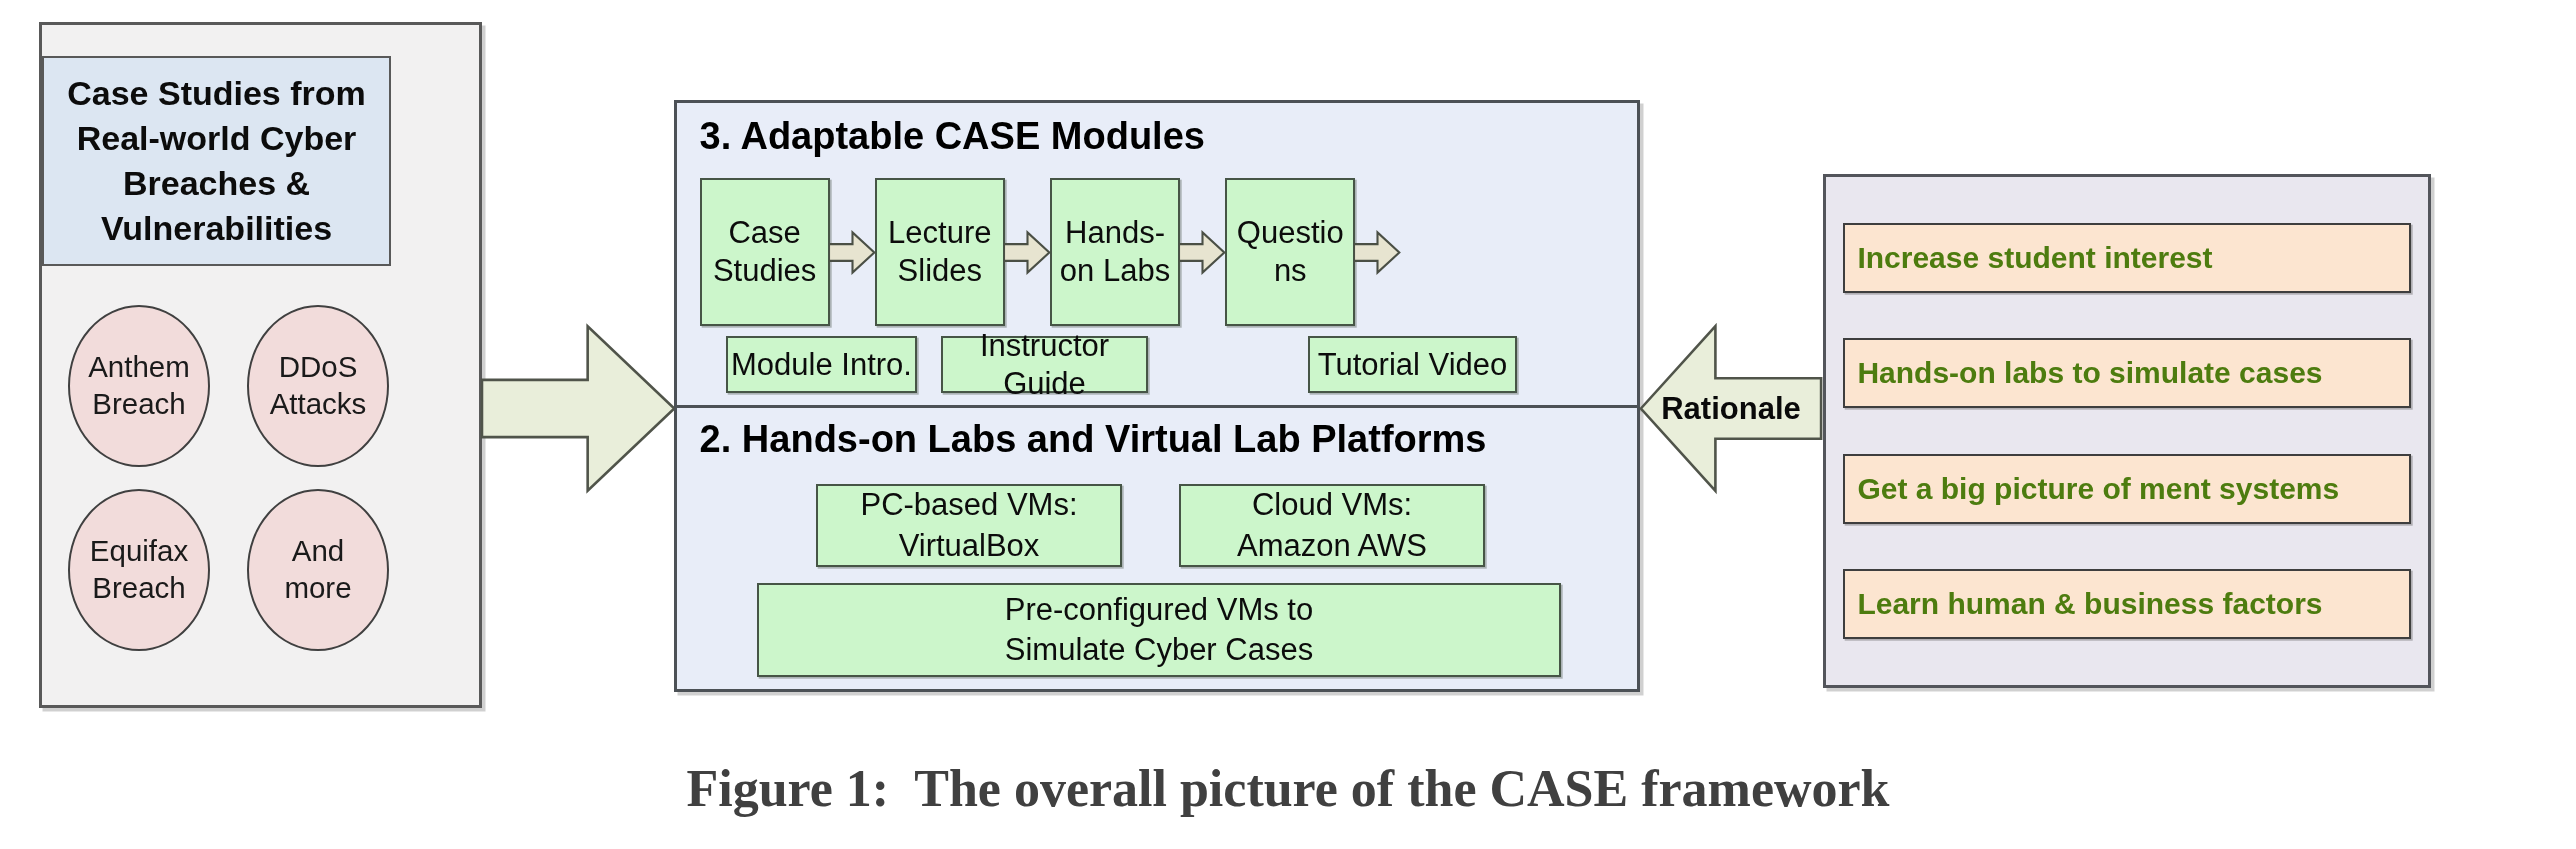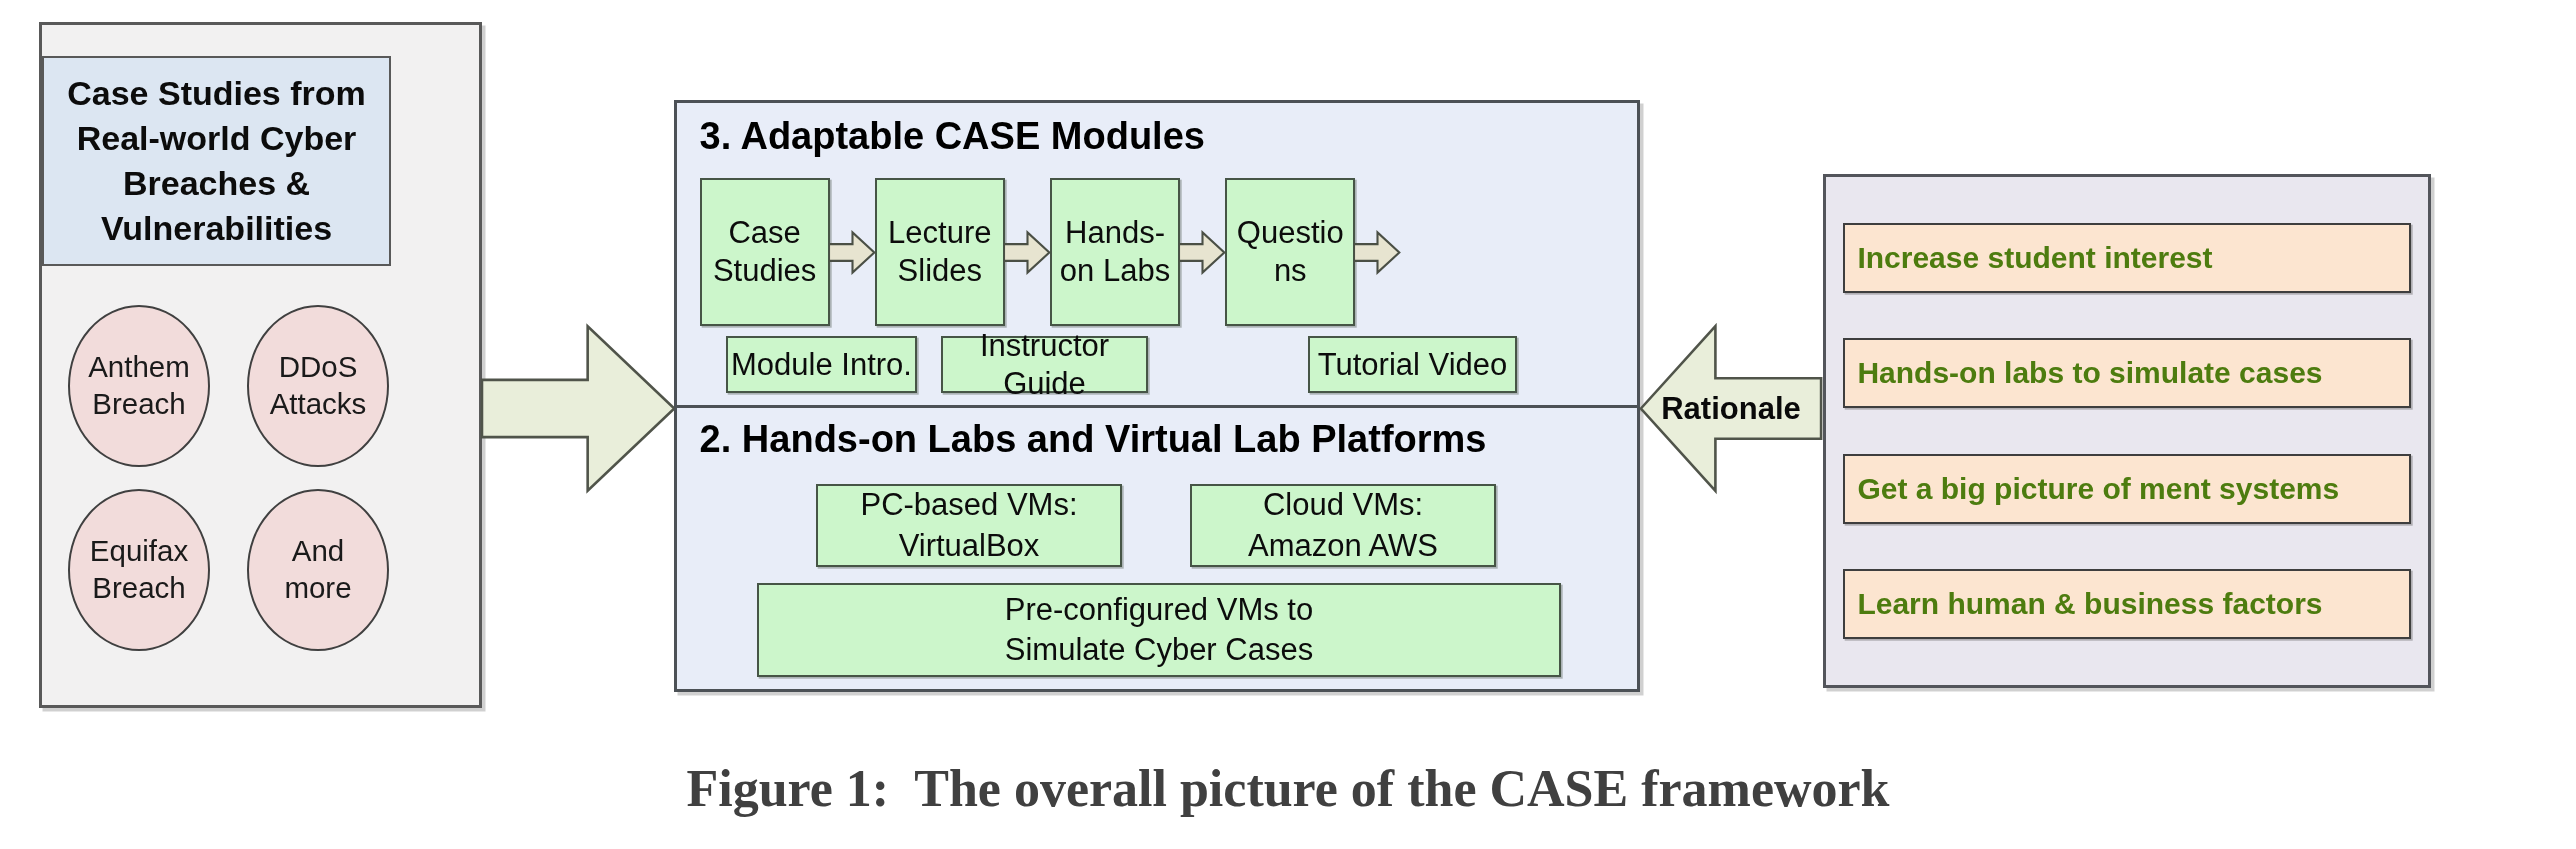--- a/index.html
+++ b/index.html
@@ -43,21 +43,21 @@
     box-shadow:1.7px 1.7px 0 rgba(80,90,80,.4);
   }
   .flow-row{position:absolute;left:22.6px;top:75px;display:flex;align-items:center;}
   .step{width:130px;height:148px;flex:none;}
   .conn{width:47px;height:45px;flex:none;position:relative;z-index:2;margin:0 -0.9px;}
   .res{position:absolute;height:57px;}
   .res1{left:49px;top:233px;width:191px;}
   .res2{left:264px;top:233px;width:207px;}
   .res3{left:631px;top:233px;width:209px;}
   .p1{position:absolute;left:106px;top:76px;width:306px;height:83px;line-height:1.3;margin-left:33px;}
-  .p2{position:absolute;left:502px;top:76px;width:306px;height:83px;line-height:1.3;margin-left:11px;}
+  .p2{position:absolute;left:502px;top:76px;width:306px;height:83px;line-height:1.3;}
   .pre-box{position:absolute;left:80px;top:175px;width:804px;height:94px;line-height:1.3;}
   
   .right-panel{
     left:1823px;top:174px;width:608px;height:514px;background:#e9e7ef;border-color:#53555b;
     display:flex;flex-direction:column;justify-content:space-evenly;padding:0 17.4px;
   }
   .bar{
     height:70px;background:#fce5d0;border:2.6px solid #3e3e3e;box-sizing:border-box;
     display:flex;align-items:center;padding-left:12px;font-weight:bold;font-size:30px;
     box-shadow:1.7px 1.7px 0 rgba(90,90,90,.4);color:#4d7c0f;

